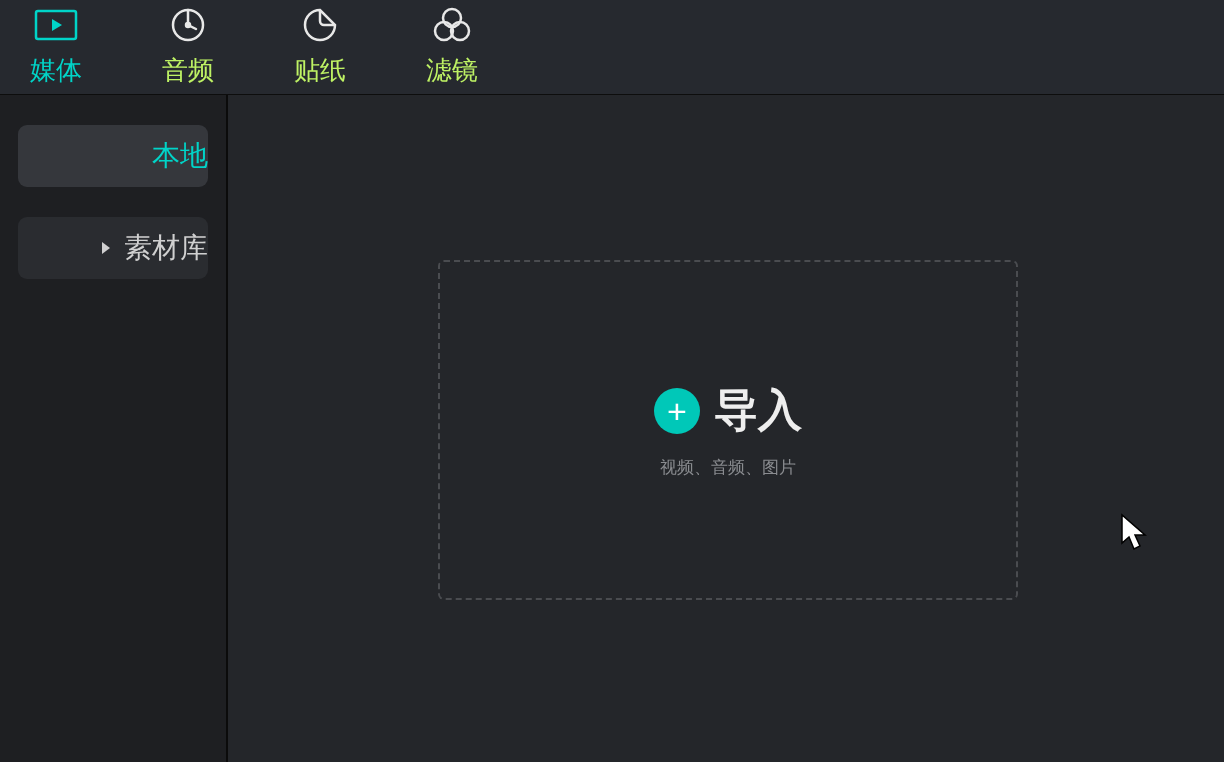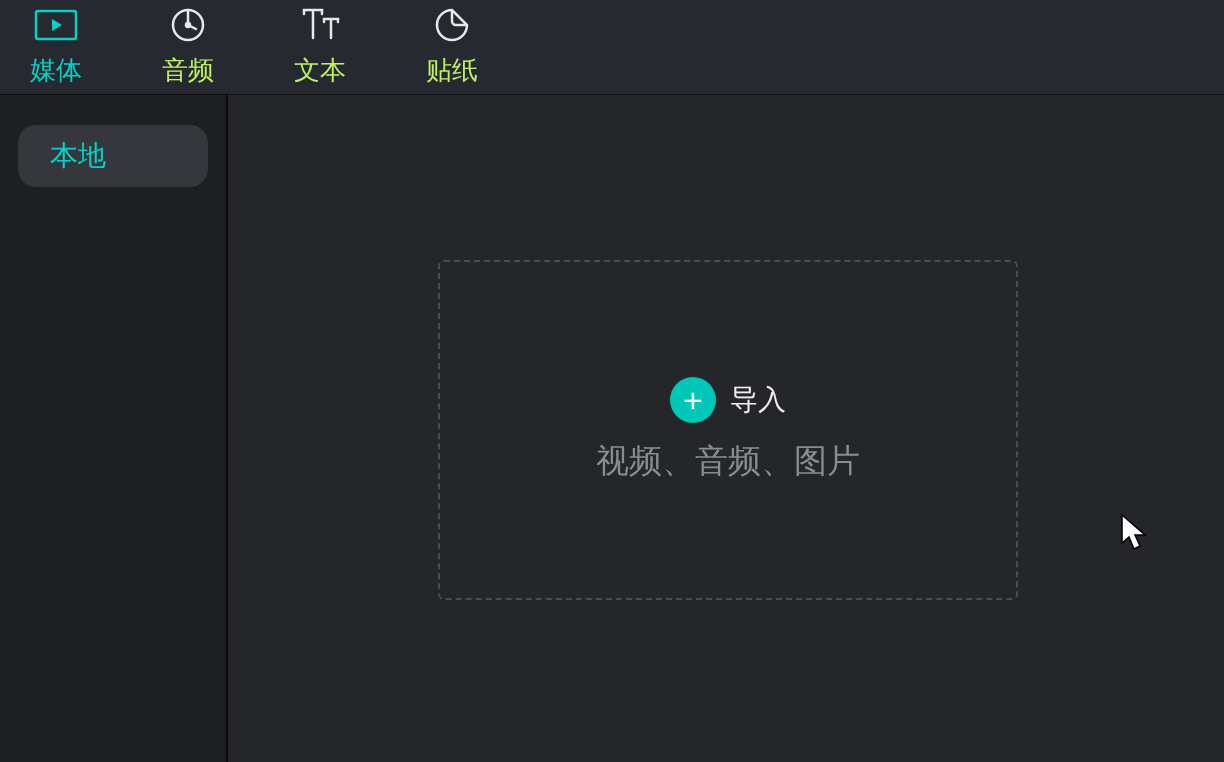--- a/index.html
+++ b/index.html
@@ -54,29 +54,30 @@
     }
     
     .sidebar {
       width: 228px;
       background: #1e1f22;
       padding: 30px 18px;
       border-right: 2px solid #0b0b0b;
     }
     .sidebar-item {
       height: 62px;
-      border-radius: 18px;
+      border-radius: 9px;
       display: flex;
       align-items: center;
       padding-left: 32px;
       font-size: 28px;
       color: #d0d0d0;
       cursor: pointer;
       margin-bottom: 30px;
       background: #2a2c30;
+      justify-content: flex-end;
     }
     .sidebar-item.active {
       background: #35373c;
       color: #00d4c8;
     }
     .sidebar-item .chev {
       margin-right: 12px;
       margin-left: -18px;
       display: inline-flex;
     }
@@ -113,26 +114,26 @@
       background: #00c8b8;
       display: flex;
       align-items: center;
       justify-content: center;
       color: #fff;
       font-size: 34px;
       font-weight: 300;
       line-height: 1;
     }
     .dropzone-title {
-      font-size: 28px;
+      font-size: 44px;
       color: #eeeeee;
-      font-weight: 400;
+      font-weight: 700;
     }
     .dropzone-sub {
-      font-size: 33px;
+      font-size: 17px;
       color: #8a8c90;
     }
     
     .cursor {
       position: absolute;
       left: 892px;
       top: 418px;
       pointer-events: none;
     }
   </style>
@@ -154,49 +155,58 @@
     <span class="icon">
       <svg width="36" height="36" viewBox="0 0 36 36" fill="none" stroke="#e8e8e8" stroke-width="2.5">
         <circle cx="18" cy="18" r="15"></circle>
         <path d="M18 3 L18 18 L26 22" stroke-linecap="round"></path>
         <circle cx="18" cy="18" r="2" fill="#e8e8e8"></circle>
       </svg>
     </span>
     <span class="label">音频</span>
   </div>
 
-  <div class="toolbar-item">
-    <span class="icon">
-      <svg width="40" height="34" viewBox="0 0 40 34" fill="none" stroke="#e8e8e8" stroke-width="2.5">
-        <path d="M4 6 L4 2 L22 2 L22 6 M13 2 L13 30" stroke-linecap="round"></path>
-        <path d="M24 14 L24 11 L38 11 L38 14 M31 11 L31 30" stroke-linecap="round"></path>
-      </svg>
-    </span>
-    <span class="label">文本</span>
-  </div>
 
   <div class="toolbar-item">
     <span class="icon">
       <svg width="36" height="36" viewBox="0 0 36 36" fill="none" stroke="#e8e8e8" stroke-width="2.5">
         <path d="M33 18 A15 15 0 1 1 18 3 L33 18 Z"></path>
         <path d="M18 3 L18 14 A4 4 0 0 0 22 18 L33 18"></path>
       </svg>
     </span>
     <span class="label">贴纸</span>
   </div>
 
 
 
+  <div class="toolbar-item">
+    <span class="icon">
+      <svg width="38" height="36" viewBox="0 0 38 36" fill="none" stroke="#e8e8e8" stroke-width="2.5">
+        <circle cx="19" cy="11" r="9"></circle>
+        <circle cx="11" cy="24" r="9"></circle>
+        <circle cx="27" cy="24" r="9"></circle>
+      </svg>
+    </span>
+    <span class="label">滤镜</span>
+  </div>
 
 </div>
 
 <div class="body-area">
   <div class="sidebar">
     <div class="sidebar-item active">
       <span>本地</span>
+    </div>
+    <div class="sidebar-item">
+      <span class="chev">
+        <svg width="12" height="16" viewBox="0 0 12 16" fill="#d0d0d0">
+            <path d="M2 2 L10 8 L2 14 Z"></path>
+          </svg>
+      </span>
+      <span>素材库</span>
     </div>
   </div>
 
   <div class="main">
     <div class="dropzone">
       <div class="dropzone-row">
         <div class="plus-circle">+</div>
         <div class="dropzone-title">导入</div>
       </div>
       <div class="dropzone-sub">视频、音频、图片</div>

